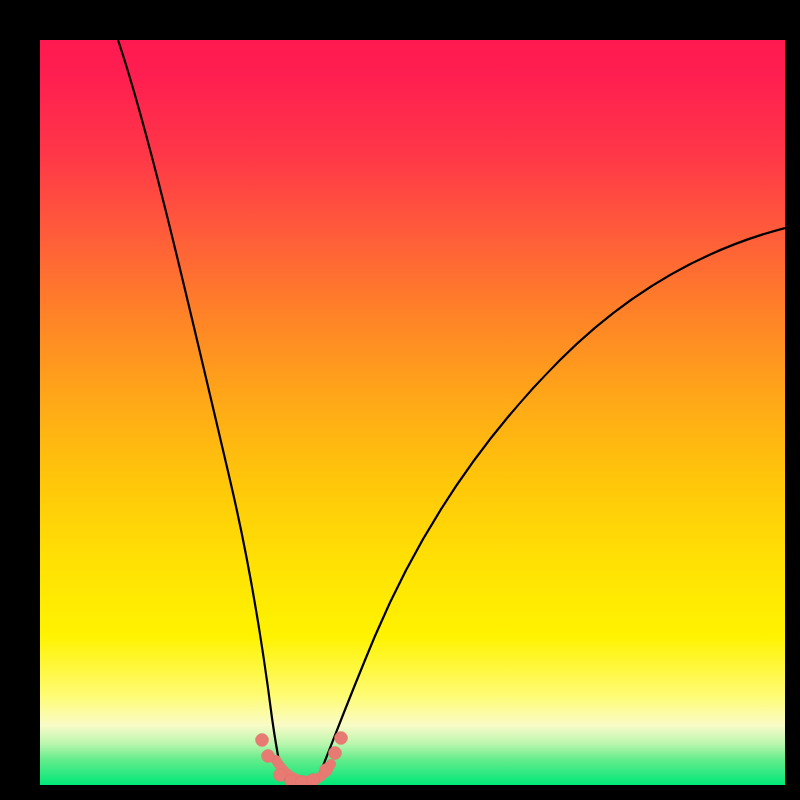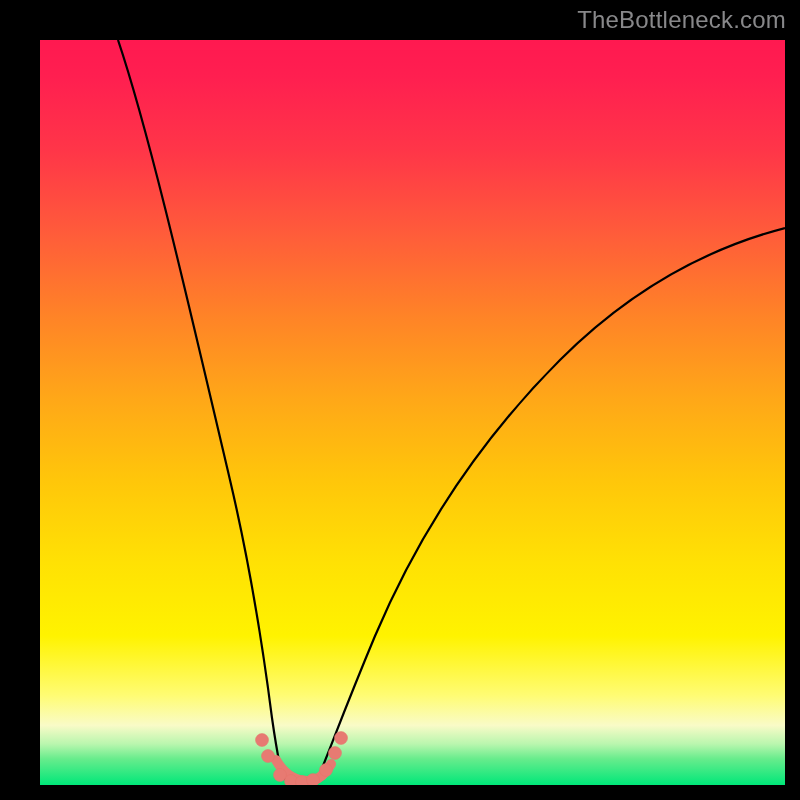--- a/index.html
+++ b/index.html
@@ -115,14 +115,13 @@
         <circle class="beads" cx="251" cy="741" r="6.5"></circle>
         <circle class="beads" cx="262" cy="742" r="6.5"></circle>
         <circle class="beads" cx="273" cy="740" r="6.5"></circle>
         <circle class="beads" cx="286" cy="730" r="6.5"></circle>
         <circle class="beads" cx="295" cy="713" r="6.5"></circle>
         <circle class="beads" cx="301" cy="698" r="6.5"></circle>
       </g>
     </svg>
   </div>
 
-  <div class="watermark">TheBottleneck.com</div>
 </div>
 
 </body></html>

